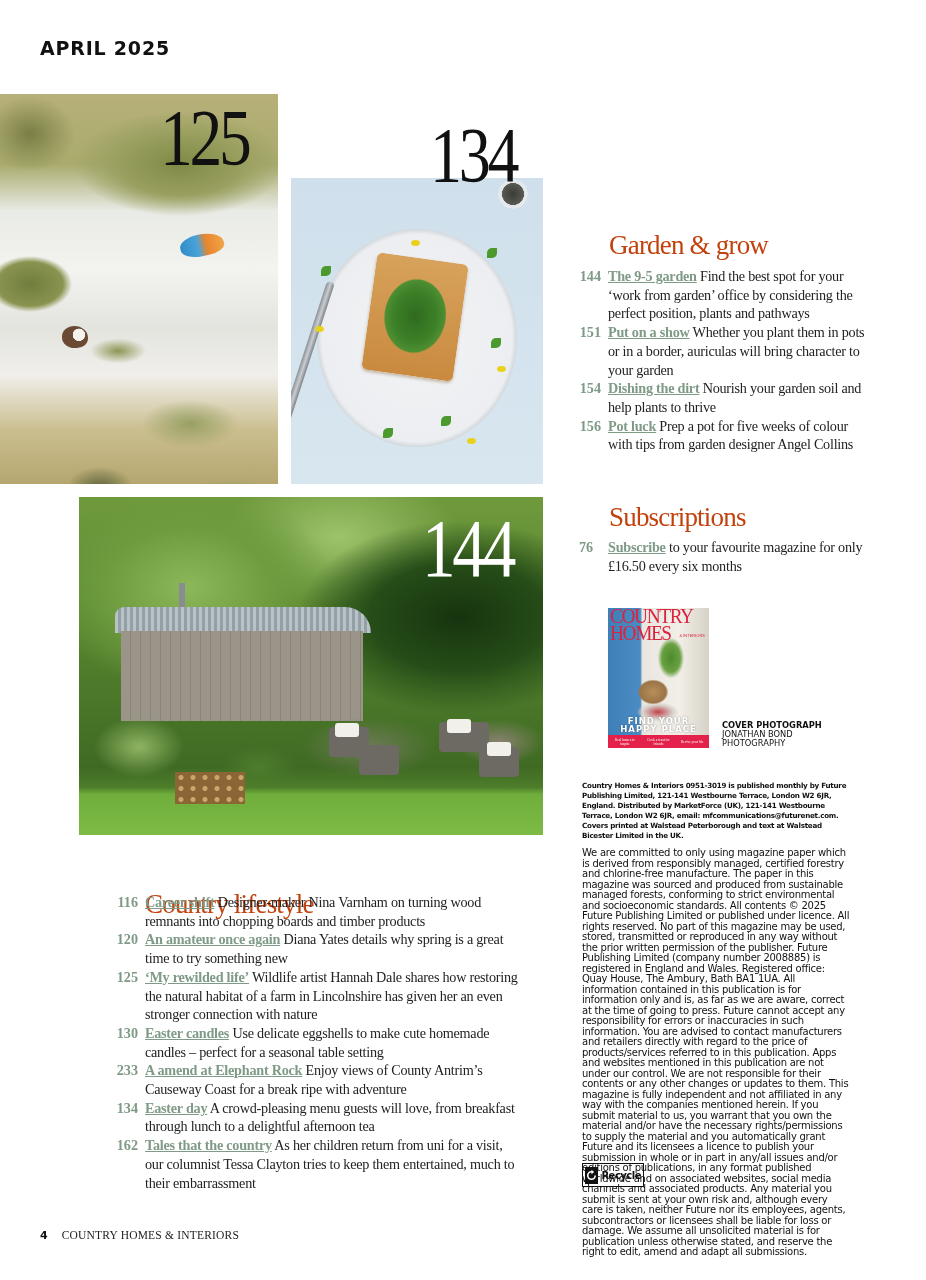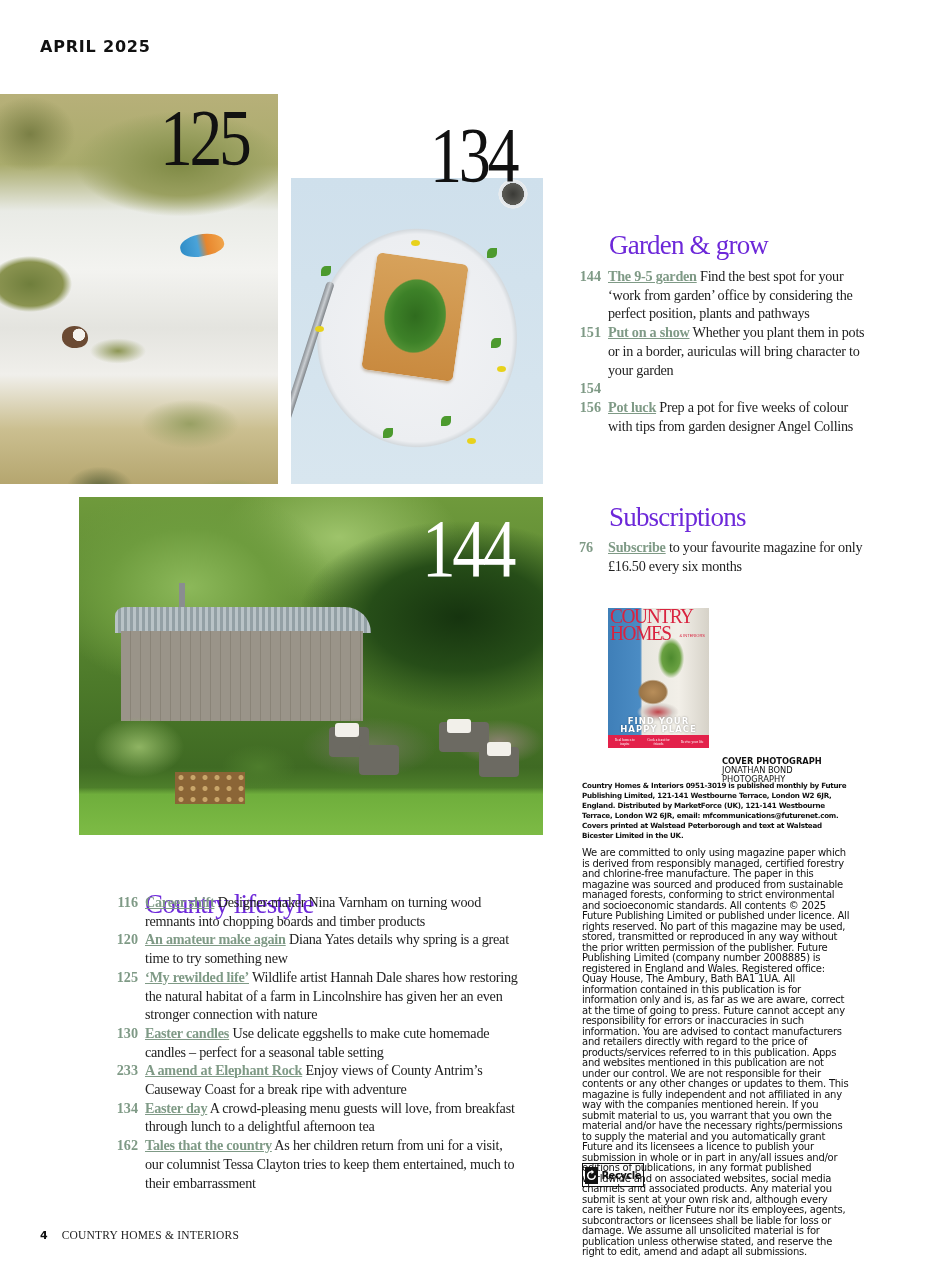--- a/index.html
+++ b/index.html
@@ -2,21 +2,21 @@
 <html><head>
   <meta charset="utf-8">
   <style>
     * { margin: 0; padding: 0; box-sizing: border-box; }
     html, body { width: 926px; height: 1280px; background: #ffffff; overflow: hidden; }
     body { position: relative; font-family: "Liberation Serif", serif; color: #1d1d1b; }
 
     .issue-date {
       position: absolute; left: 40px; top: 37px;
       font-family: "DejaVu Sans", sans-serif; font-weight: bold;
-      font-size: 16px; letter-spacing: 0.8px; color: #111;
+      font-size: 19px; letter-spacing: 0.8px; color: #111;
     }
 
     
     .img { position: absolute; overflow: hidden; }
 
     .img-125 {
       left: 0; top: 94px; width: 278px; height: 390px;
       background:
         radial-gradient(ellipse 60px 40px at 30px 190px, #6f7e3c 0%, #8a9350 55%, transparent 70%),
         radial-gradient(ellipse 40px 18px at 118px 257px, #8d9654 0%, transparent 70%),
@@ -104,21 +104,21 @@
       font-weight: normal; line-height: 1; letter-spacing: -4px; transform: scaleX(0.82);
       transform-origin: left top;
     }
     .pn-125 { left: 160px; top: 98px; font-size: 80px; color: #111; }
     .pn-134 { left: 430px; top: 116px; font-size: 78px; color: #111; }
     .pn-144 { left: 422px; top: 508px; font-size: 82px; color: #ffffff; font-weight: normal; }
 
     
     .section-title {
       position: absolute; font-family: "Liberation Serif", serif;
-      font-size: 27px; letter-spacing: -0.8px; color: #6d28d9; font-weight: normal;
+      font-size: 27px; letter-spacing: -0.8px; color: #c2410c; font-weight: normal;
     }
     .toc { position: absolute; font-size: 14.2px; line-height: 18.7px; }
     .toc-item { display: flex; align-items: flex-start; }
     .toc-item .num {
       flex: 0 0 auto; color: #7f9a86; font-weight: bold; text-align: right; padding-right: 7px;
     }
     .toc-item .body { flex: 1 1 auto; color: #222; letter-spacing: -0.25px; }
     .toc-item .headline { color: #7f9a86; font-weight: bold; text-decoration: underline; }
 
     .garden-title { left: 609px; top: 230px; }
@@ -158,21 +158,21 @@
     }
     .cover .band {
       position: absolute; left: 0; bottom: 0; width: 101px; height: 13px; background: #e3214a;
       display: flex; justify-content: space-around; align-items: center;
       font-size: 3.5px; color: #fff; line-height: 4px; text-align: center;
     }
     .cover .band span { width: 30px; }
 
     .cover-credit {
       position: absolute; left: 722px; top: 721px;
-      font-family: "DejaVu Sans", sans-serif; font-size: 8.3px; line-height: 9.2px; color: #111; margin-top: 36px;
+      font-family: "DejaVu Sans", sans-serif; font-size: 8.3px; line-height: 9.2px; color: #111;
     }
     .cover-credit .label { font-weight: bold; display: block; }
     .cover-credit .name { display: block; }
 
     
     .legal {
       position: absolute; left: 582px; width: 268px;
       font-family: "DejaVu Sans", sans-serif; color: #111; letter-spacing: -0.25px;
     }
     .legal-publisher { top: 781px; font-size: 7.15px; line-height: 10px; font-weight: bold; }
@@ -242,20 +242,21 @@
   <div class="toc-item">
     <span class="num">144</span>
     <span class="body"><span class="headline">The 9-5 garden</span> <span>Find the best spot for your ‘work from garden’ office by considering the perfect position, plants and pathways</span></span>
   </div>
   <div class="toc-item">
     <span class="num">151</span>
     <span class="body"><span class="headline">Put on a show</span> <span>Whether you plant them in pots or in a border, auriculas will bring character to your garden</span></span>
   </div>
   <div class="toc-item">
     <span class="num">154</span>
+    <span class="body"><span class="headline">Dishing the dirt</span> <span>Nourish your garden soil and help plants to thrive</span></span>
   </div>
   <div class="toc-item">
     <span class="num">156</span>
     <span class="body"><span class="headline">Pot luck</span> <span>Prep a pot for five weeks of colour with tips from garden designer Angel Collins</span></span>
   </div>
 </div>
 
 <h2 class="section-title subs-title">Subscriptions</h2>
 <div class="toc subs-toc">
   <div class="toc-item">
@@ -297,21 +298,21 @@
 </div>
 
 <h2 class="section-title life-title">Country lifestyle</h2>
 <div class="toc life-toc">
   <div class="toc-item">
     <span class="num">116</span>
     <span class="body"><span class="headline">Career shift</span> <span>Designer-maker Nina Varnham on turning wood remnants into chopping boards and timber products</span></span>
   </div>
   <div class="toc-item">
     <span class="num">120</span>
-    <span class="body"><span class="headline">An amateur make again</span> <span>Diana Yates details why spring is a great time to try something new</span></span>
+    <span class="body"><span class="headline">An amateur once again</span> <span>Diana Yates details why spring is a great time to try something new</span></span>
   </div>
   <div class="toc-item">
     <span class="num">125</span>
     <span class="body"><span class="headline">‘My rewilded life’</span> <span>Wildlife artist Hannah Dale shares how restoring the natural habitat of a farm in Lincolnshire has given her an even stronger connection with nature</span></span>
   </div>
   <div class="toc-item">
     <span class="num">130</span>
     <span class="body"><span class="headline">Easter candles</span> <span>Use delicate eggshells to make cute homemade candles – perfect for a seasonal table setting</span></span>
   </div>
   <div class="toc-item">

